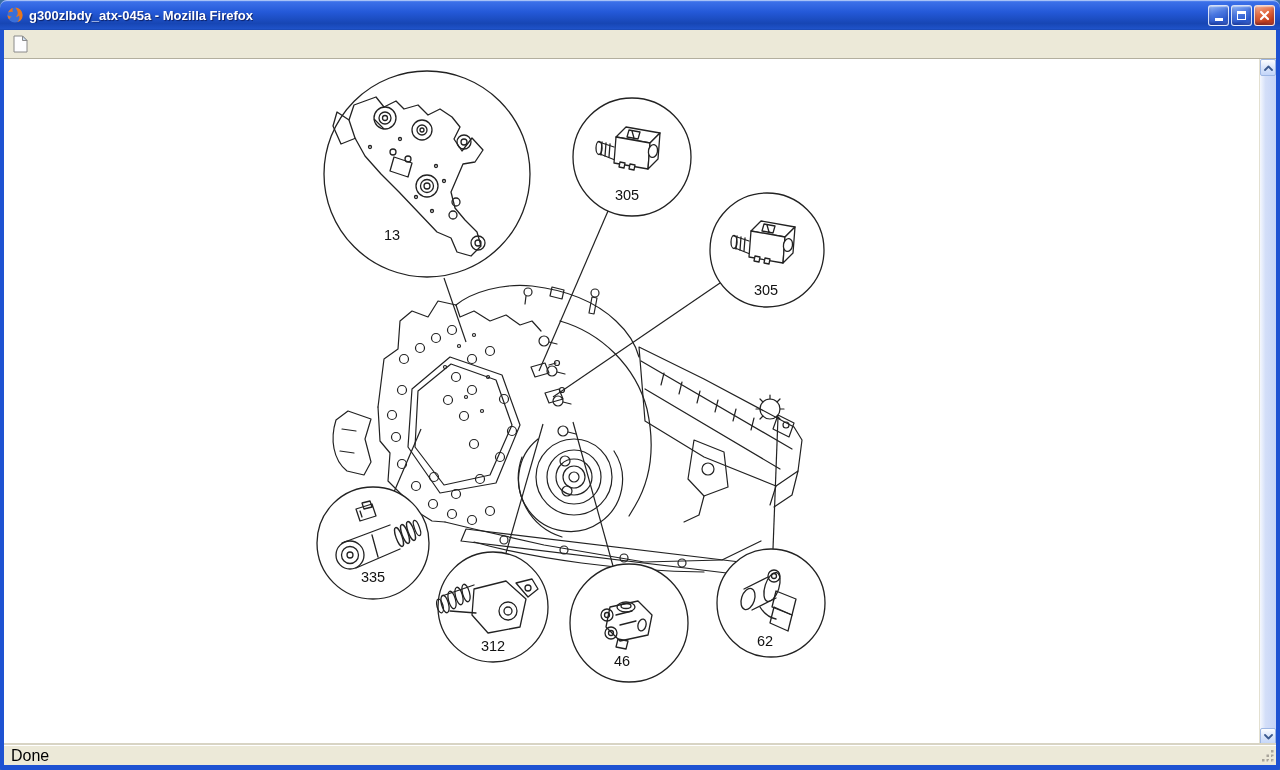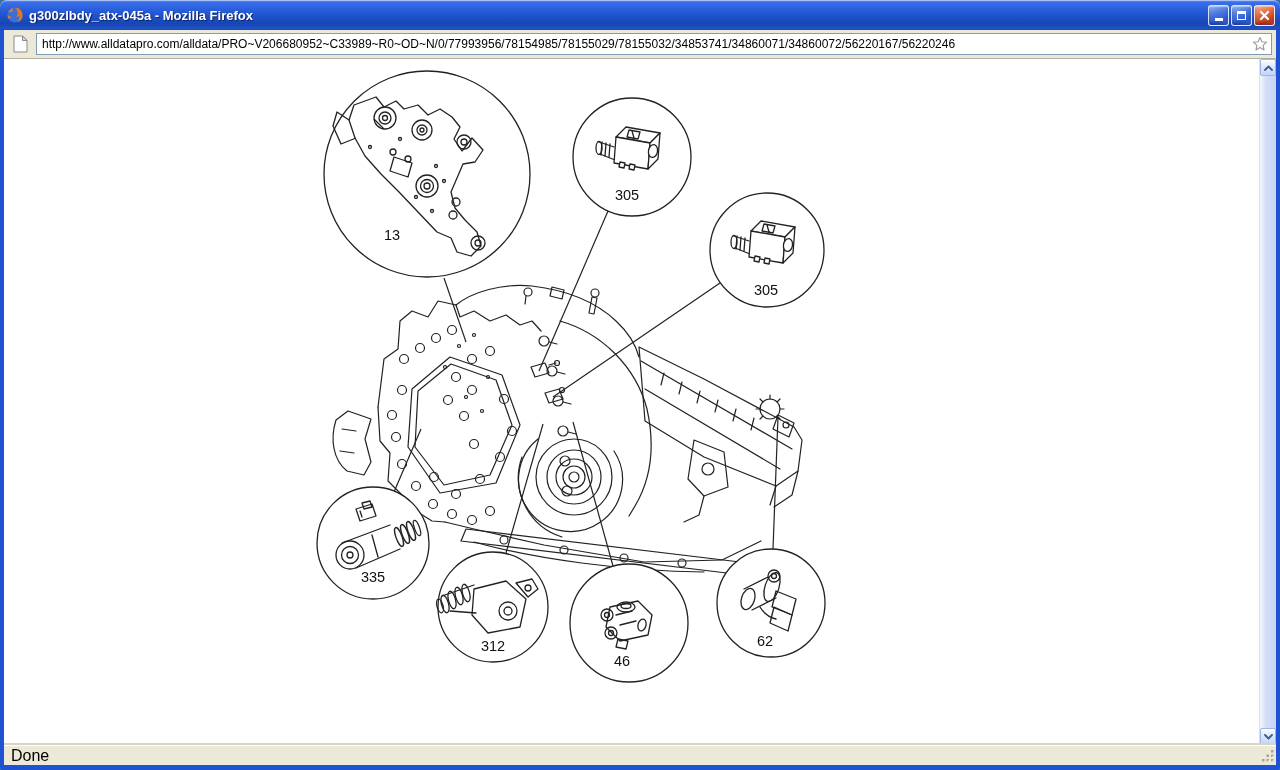--- a/index.html
+++ b/index.html
@@ -110,26 +110,20 @@
     </div>
   </div>
 
   <div class="frame">
 
     <div class="toolbar">
       <div class="page-btn">
         <svg width="15" height="18" viewBox="0 0 15 18">
           <path d="M1,1 L9.5,1 L14,5.5 L14,17 L1,17 Z" fill="#fdfdff" stroke="#8a8a8a" stroke-width="1"></path>
           <path d="M9.5,1 L9.5,5.5 L14,5.5 Z" fill="#cfe0f5" stroke="#8a8a8a" stroke-width="1"></path>
-        </svg>
-      </div>
-      <div class="urlfield">
-        <input type="text" spellcheck="false" value="http://www.alldatapro.com/alldata/PRO~V206680952~C33989~R0~OD~N/0/77993956/78154985/78155029/78155032/34853741/34860071/34860072/56220167/56220246" style="">
-        <svg class="star" viewBox="0 0 16 16">
-          <path d="M8,1.6 L9.9,5.8 L14.5,6.3 L11.1,9.3 L12,13.9 L8,11.6 L4,13.9 L4.9,9.3 L1.5,6.3 L6.1,5.8 Z" fill="#fff" stroke="#9a9a9a" stroke-width="1.1" stroke-linejoin="round"></path>
         </svg>
       </div>
     </div>
 
     <div class="contentrow">
       <div class="canvas">
         <svg width="1255" height="686" viewBox="0 0 1255 686">
           <defs>
 
             <g id="sol305" stroke="#222" fill="#fff" stroke-width="1.3" stroke-linejoin="round" stroke-linecap="round">

